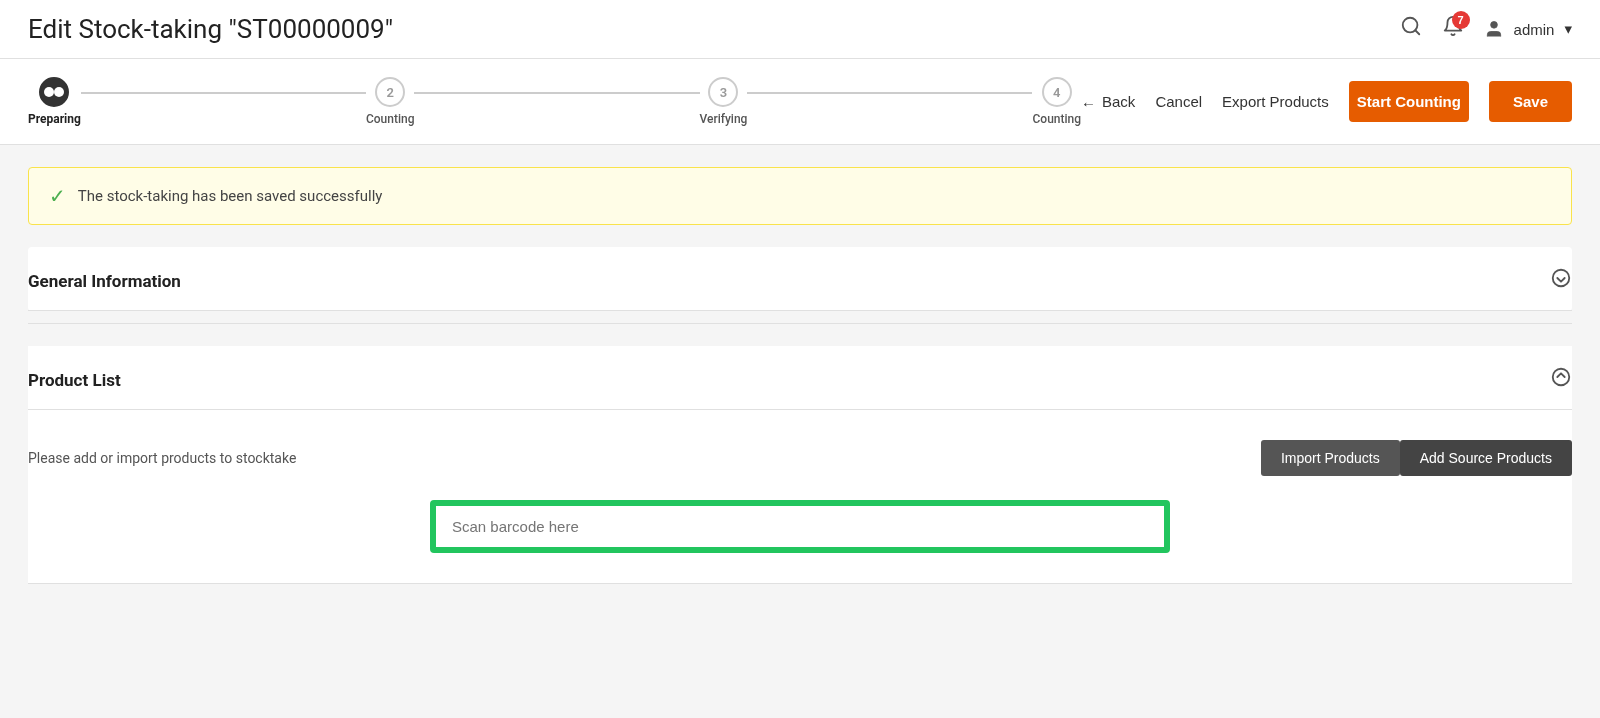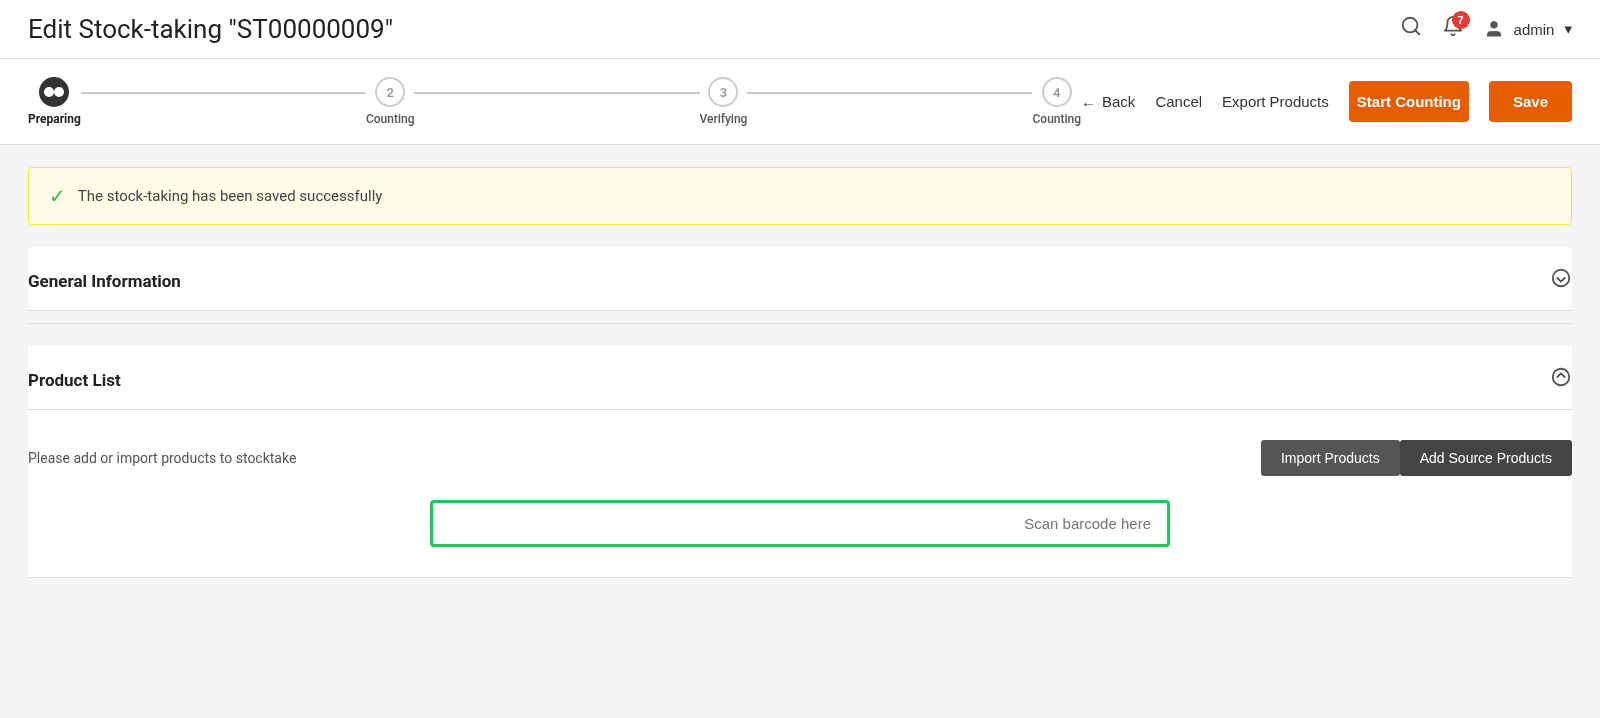--- a/index.html
+++ b/index.html
@@ -260,26 +260,25 @@
       font-size: 14px;
       cursor: pointer;
       font-weight: 500;
       text-align: center;
     }
     .barcode-input {
       width: 100%;
       max-width: 740px;
       padding: 12px 16px;
       font-size: 15px;
-      border: 3px solid #22c55e;
+      border: 6px solid #22c55e;
       border-radius: 4px;
       color: #999;
       display: block;
       margin: 0 auto;
-      text-align: right;
     }
 
     .divider {
       border: none;
       border-top: 1px solid #e0e0e0;
       margin: 0;
     }
 
     .two-btns {
       display: flex;

